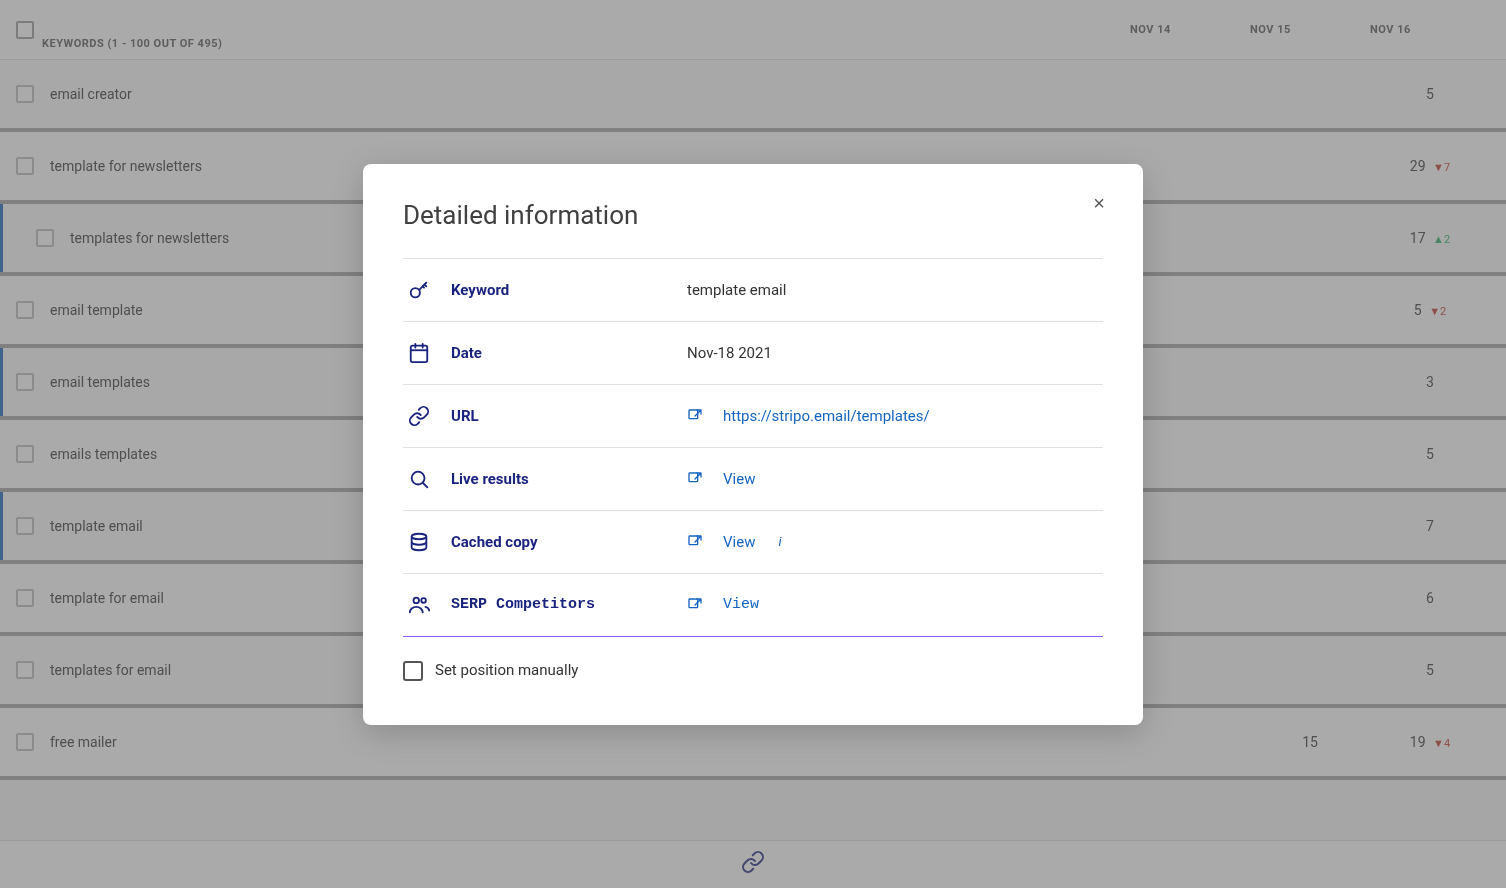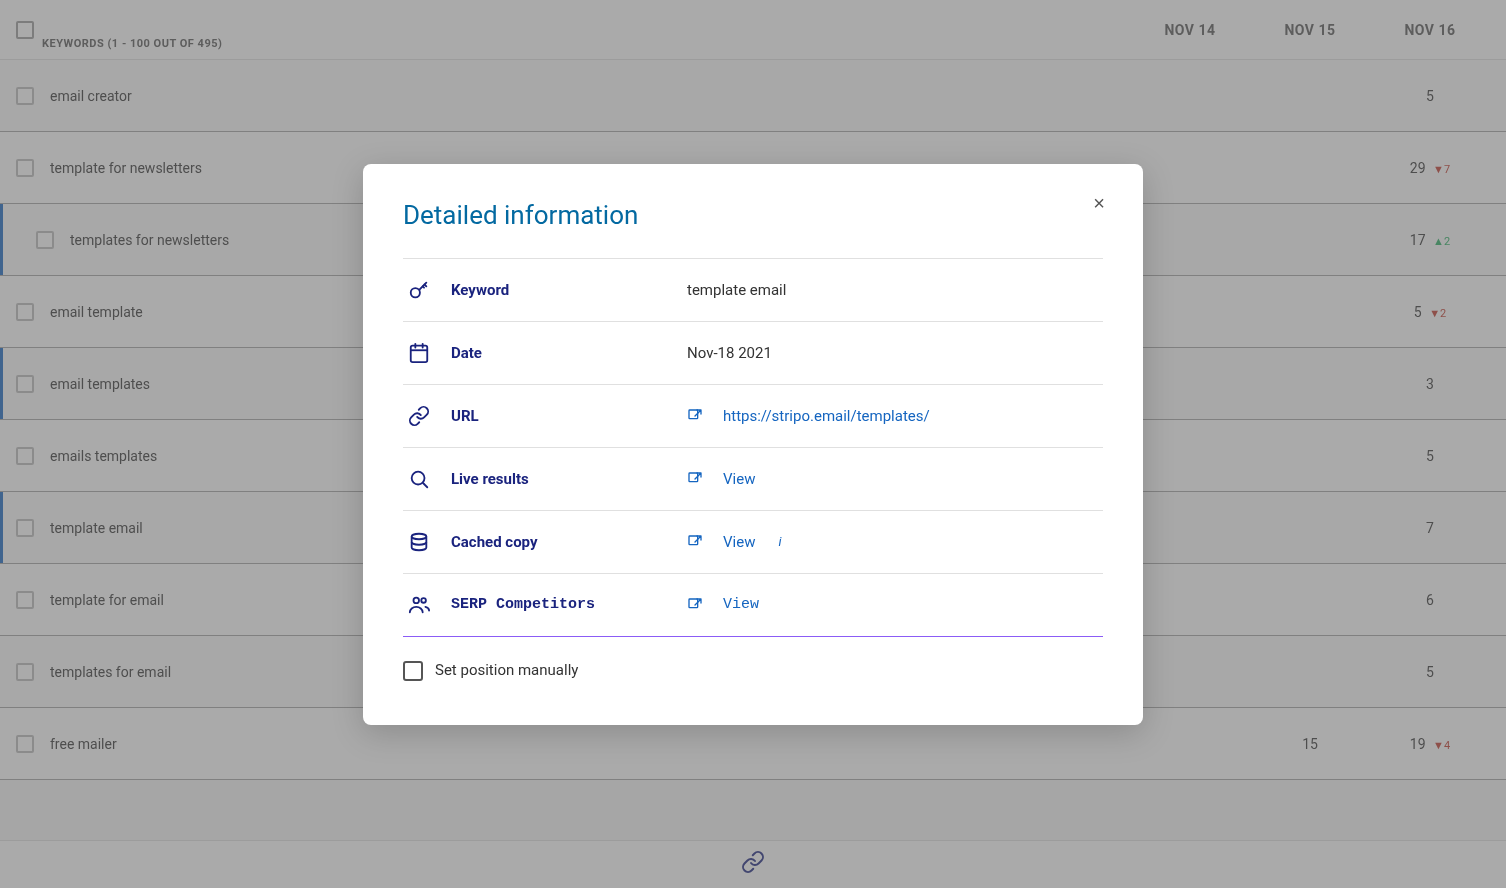--- a/index.html
+++ b/index.html
@@ -46,34 +46,33 @@
     .header-keywords-label {
       font-size: 11px;
       font-weight: 700;
       color: #555;
       letter-spacing: 0.5px;
       text-transform: uppercase;
       margin-top: 28px;
     }
 
     .header-date {
-      font-size: 14px;
+      font-size: 11px;
       font-weight: 700;
       color: #555;
       letter-spacing: 0.5px;
       width: 120px;
-      text-align: center;
     }
 
     .table-row {
       display: flex;
       align-items: center;
       height: 72px;
       background: #fff;
-      border-bottom: 1px solid #a3a3a3;
+      border-bottom: 4px solid #a3a3a3;
       padding: 0 16px;
       position: relative;
     }
 
     .table-row:nth-child(even) { background: #fafafa; }
 
     .row-checkbox {
       width: 18px; height: 18px;
       border: 2px solid #bbb;
       border-radius: 2px;
@@ -129,21 +128,21 @@
       width: 780px;
       max-height: 800px;
       padding: 36px 40px 40px 40px;
       position: relative;
       box-shadow: 0 8px 32px rgba(0,0,0,0.18);
     }
 
     .modal-title {
       font-size: 26px;
       font-weight: 400;
-      color: #0369a1;
+      color: #404040;
       margin-bottom: 28px;
     }
 
     .modal-close {
       position: absolute;
       top: 24px; right: 28px;
       width: 32px; height: 32px;
       cursor: pointer;
       display: flex; align-items: center; justify-content: center;
       color: #555;

